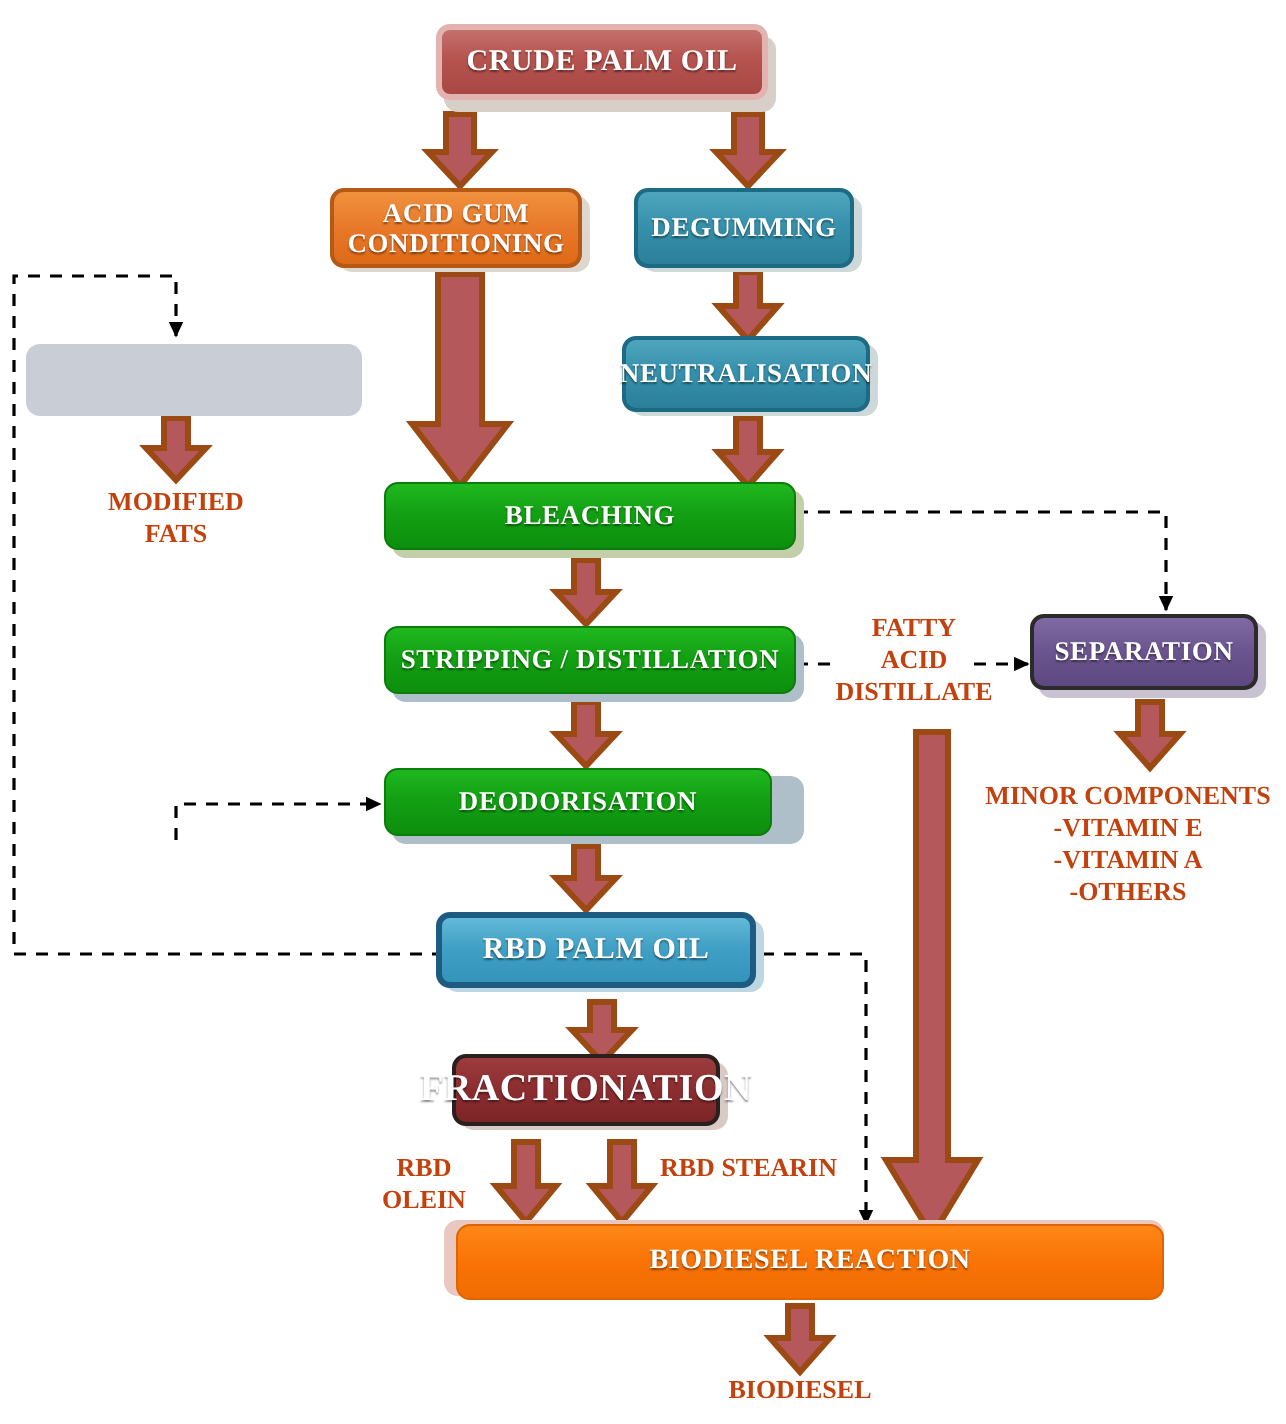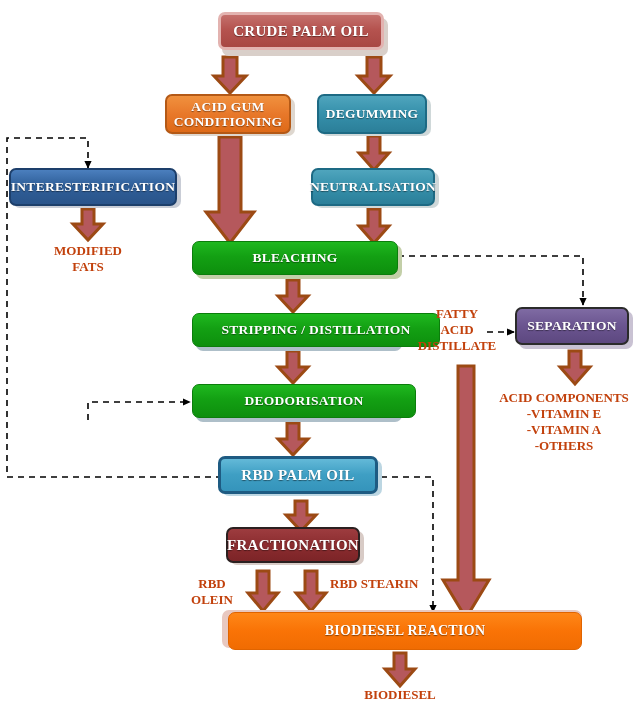--- a/index.html
+++ b/index.html
@@ -58,21 +58,21 @@
     font-size:13.5px;
   }
   .b-rbd{
     background:linear-gradient(180deg,#63b9d8 0%,#3f9fc4 48%,#3594bb 100%);
     border:3px solid #1e5b82;
     font-size:15px;
   }
   .b-frac{
     background:linear-gradient(180deg,#9d3c3f 0%,#8d2e31 45%,#7c2427 100%);
     border:2px solid #2b2020;
-    font-size:15px;
+    font-size:19px;
   }
   .b-biod{
     background:linear-gradient(180deg,#ff8718 0%,#f97306 50%,#f06c02 100%);
     border:1px solid #e06400;
     font-size:14px;
   }
 
   
   .cap{
     position:absolute;
@@ -167,44 +167,43 @@
 
   <div class="box b-crude" style="left:218px;top:12px;width:166px;height:38px;">CRUDE PALM OIL</div>
 
   <div class="box b-acid" style="left:165px;top:94px;width:126px;height:40px;">ACID GUM
 CONDITIONING</div>
 
   <div class="box b-teal" style="left:317px;top:94px;width:110px;height:40px;">DEGUMMING</div>
 
   <div class="box b-teal" style="left:311px;top:168px;width:124px;height:38px;">NEUTRALISATION</div>
 
-  <div class="box b-blue" style="left:9px;top:168px;width:168px;height:38px;">INTERESTERIFICATION</div>
 
   <div class="box b-green" style="left:192px;top:241px;width:206px;height:34px;">BLEACHING</div>
 
-  <div class="box b-green" style="left:192px;top:313px;width:248px;height:34px;">STRIPPING / DISTILLATION</div>
-
-  <div class="box b-green" style="left:192px;top:384px;width:224px;height:34px;">DEODORISATION</div>
+  <div class="box b-green" style="left:192px;top:313px;width:206px;height:34px;">STRIPPING / DISTILLATION</div>
+
+  <div class="box b-green" style="left:192px;top:384px;width:194px;height:34px;">DEODORISATION</div>
 
   <div class="box b-purple" style="left:515px;top:307px;width:114px;height:38px;">SEPARATION</div>
 
   <div class="box b-rbd" style="left:218px;top:456px;width:160px;height:38px;">RBD PALM OIL</div>
 
   <div class="box b-frac" style="left:226px;top:527px;width:134px;height:36px;">FRACTIONATION</div>
 
   <div class="box b-biod" style="left:228px;top:612px;width:354px;height:38px;">BIODIESEL REACTION</div>
 
   <div class="cap" style="left:28px;top:243px;width:120px;">MODIFIED
 FATS</div>
 
   <div class="cap" style="left:411px;top:306px;width:92px;">FATTY
 ACID
 DISTILLATE</div>
 
-  <div class="cap" style="left:486px;top:390px;width:156px;">ACID COMPONENTS
+  <div class="cap" style="left:486px;top:390px;width:156px;">MINOR COMPONENTS
 -VITAMIN E
 -VITAMIN A
 -OTHERS</div>
 
   <div class="cap right" style="left:178px;top:576px;width:68px;">RBD OLEIN</div>
 
   <div class="cap left" style="left:330px;top:576px;width:100px;">RBD STEARIN</div>
 
   <div class="cap" style="left:350px;top:687px;width:100px;">BIODIESEL</div>
 

